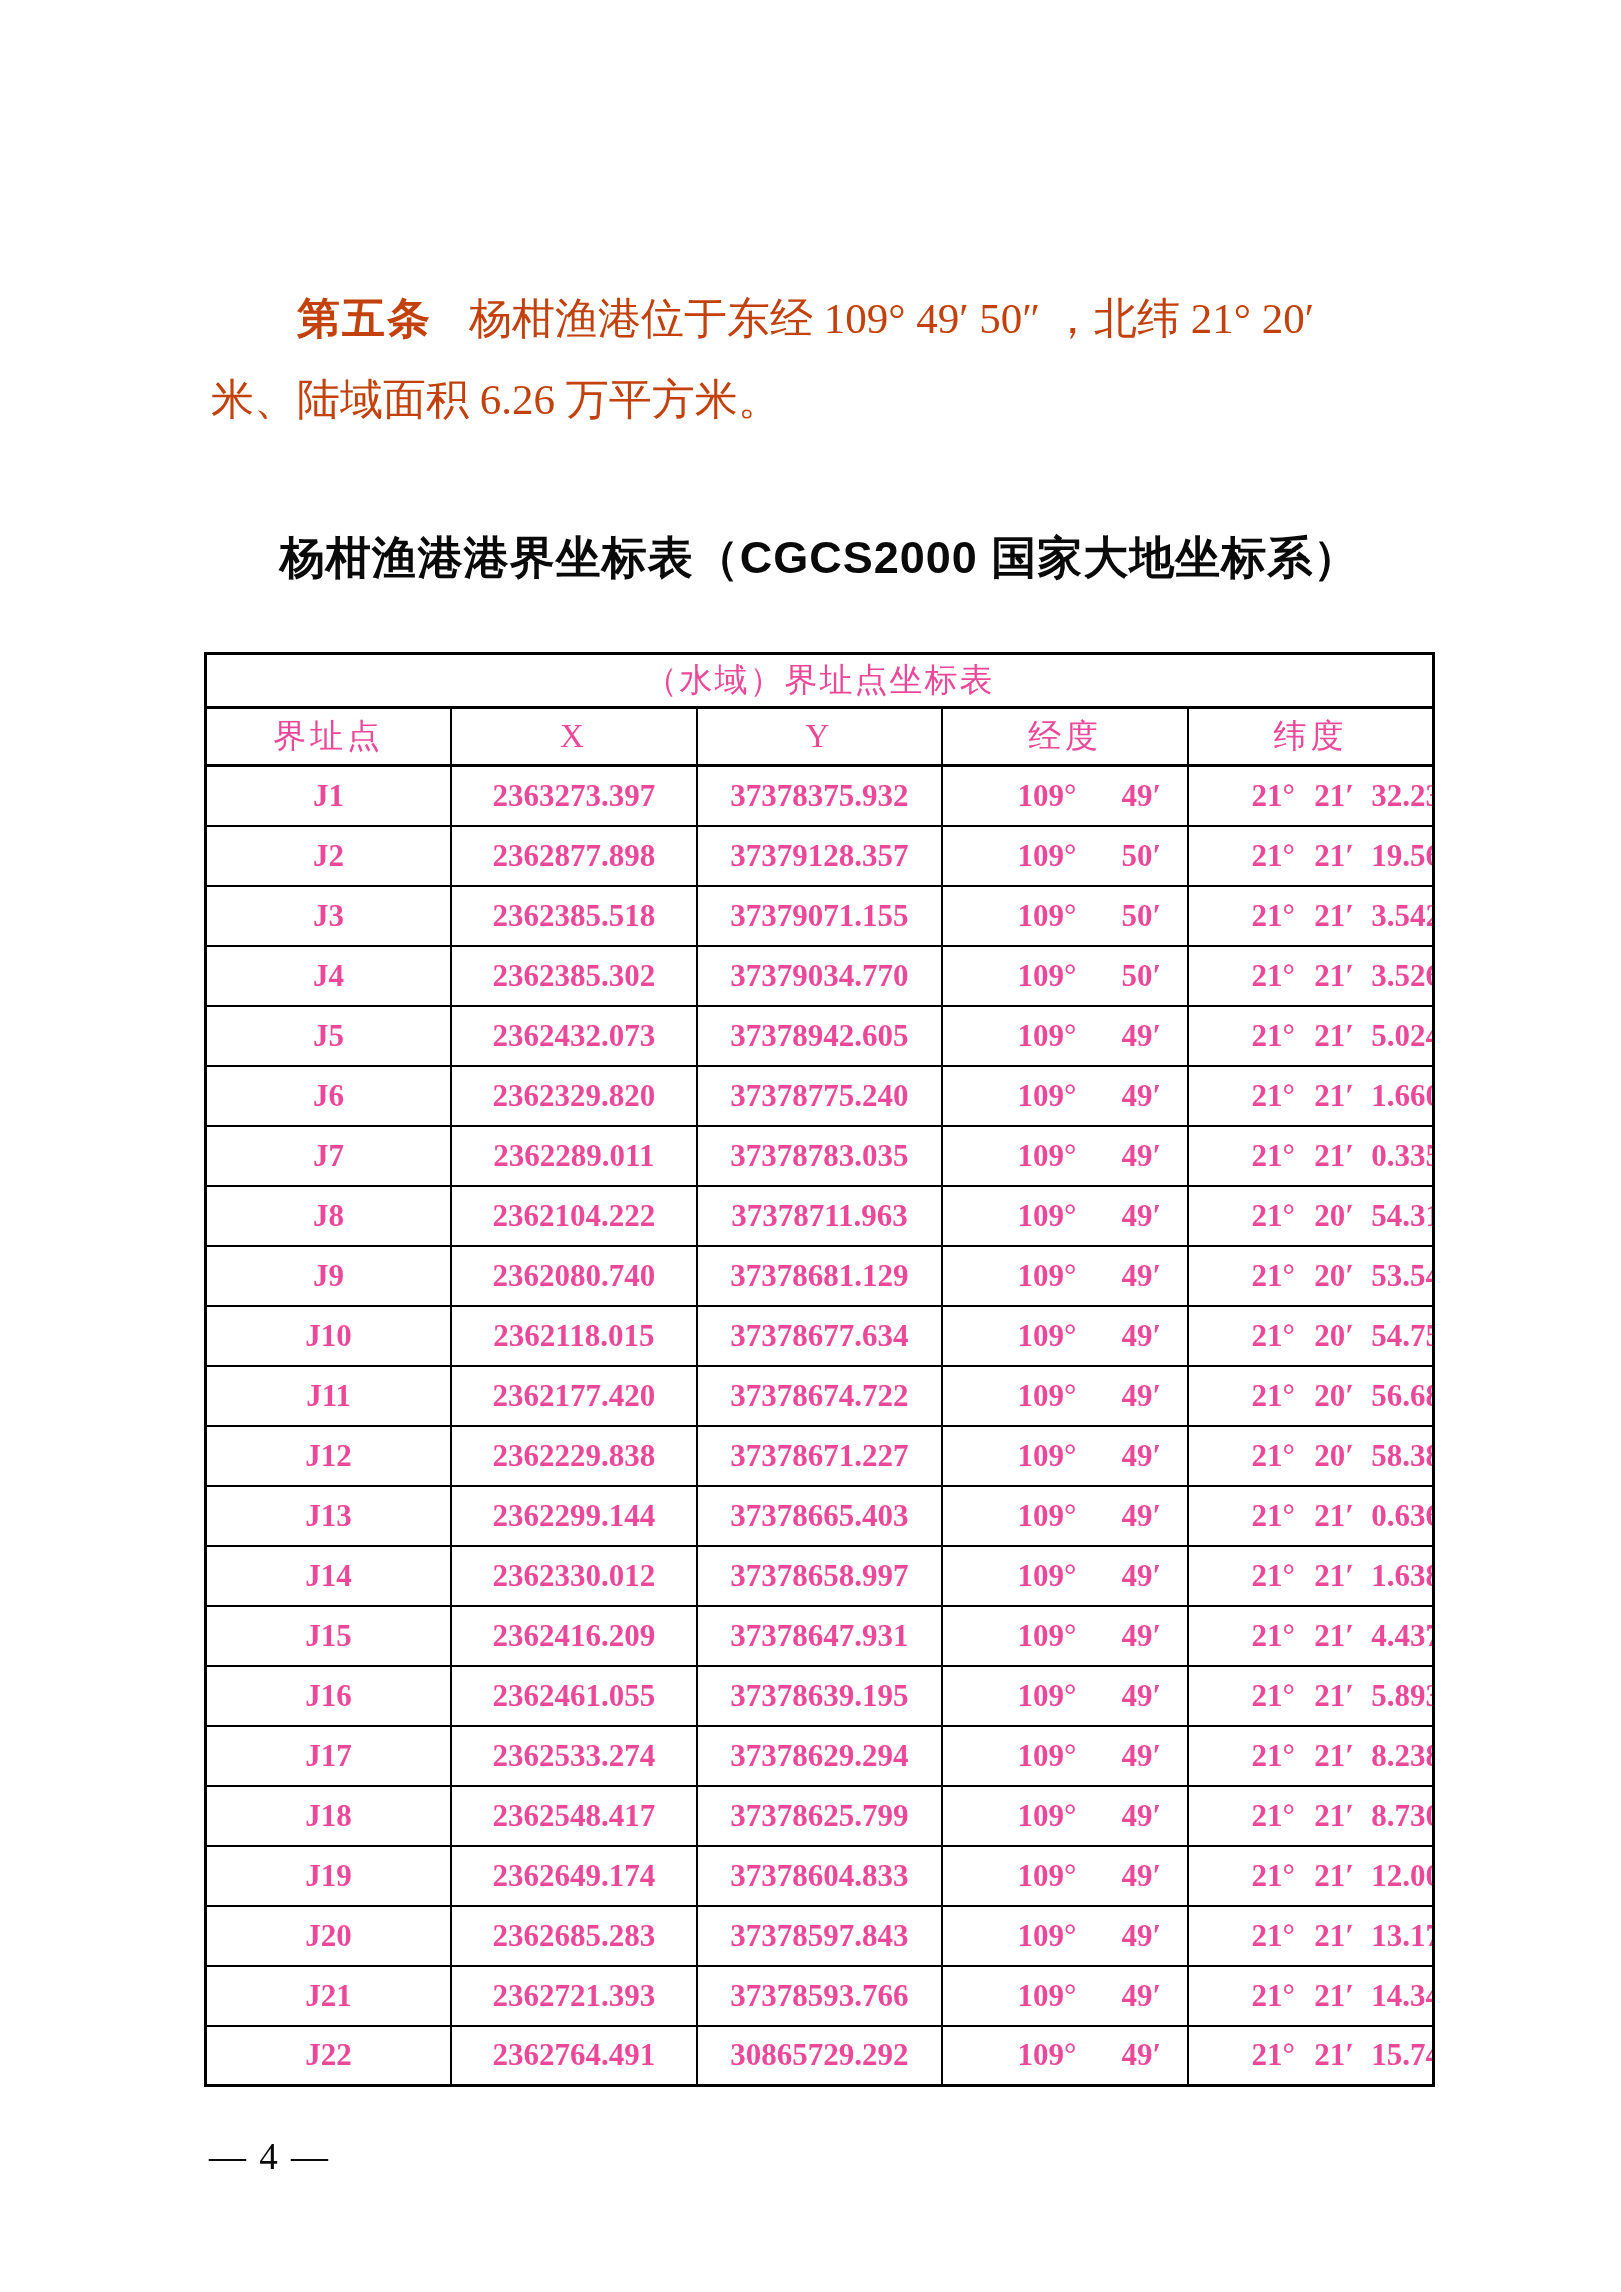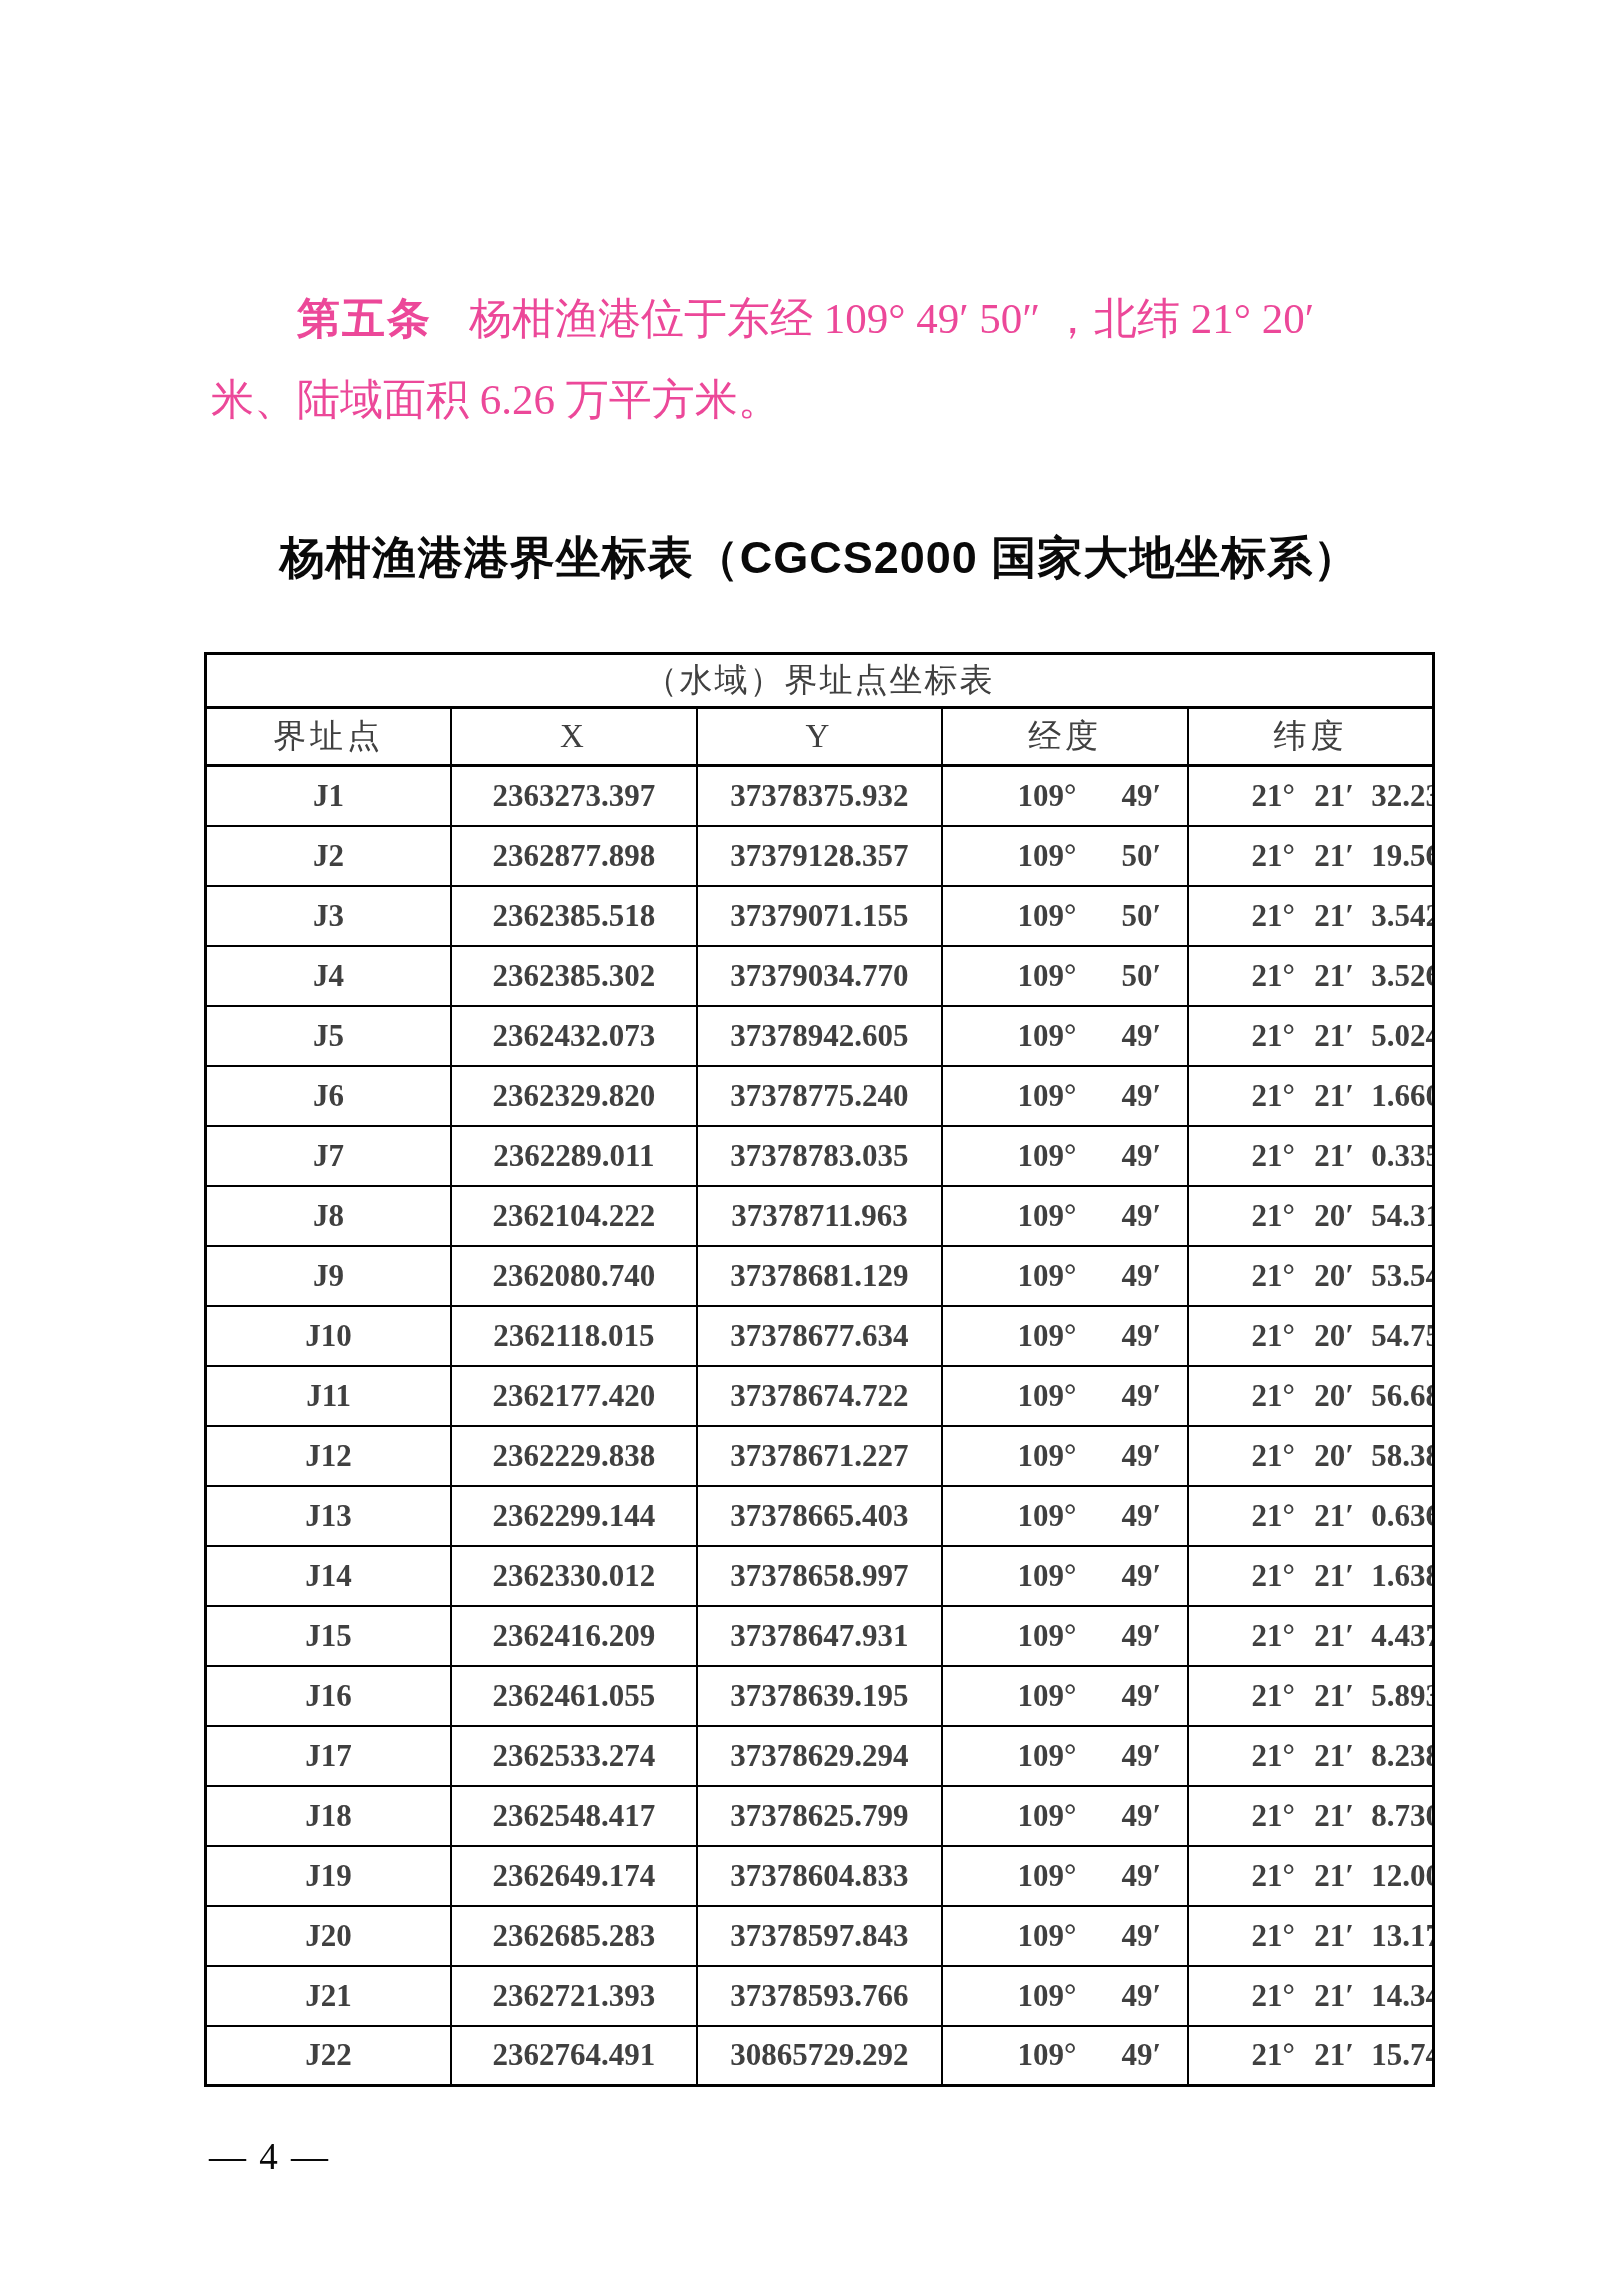--- a/index.html
+++ b/index.html
@@ -9,21 +9,21 @@
     background:#ffffff;
     color:#0a0a0a;
     font-family:"Liberation Serif", serif;
     overflow:hidden;
   }
   
   .para{
     position:absolute;
     left:211px;top:235px;width:1227px;
     font-size:43px;line-height:81px;
-    color:#ec4899;
+    color:#c2410c;
   }
   .para .line{display:block;white-space:pre;}
   .para .line-first{padding-left:86px;}
   .para .term{
     font-family:"Liberation Sans", sans-serif;
     font-weight:700;
     margin-right:37px;
     letter-spacing:2px;
   }
   
@@ -39,21 +39,21 @@
   }
   
   table.coord-table{
     position:absolute;
     left:204px;top:652px;
     width:1231px;
     border-collapse:collapse;
     table-layout:fixed;
     border:3.9px solid #000;
     font-size:31px;
-    color:#404040;
+    color:#ec4899;
   }
   table.coord-table td{
     border:2px solid #000;
     text-align:center;
     vertical-align:middle;
     padding:0;
     overflow:hidden;
     white-space:pre;
   }
   tr.caption-row td{

